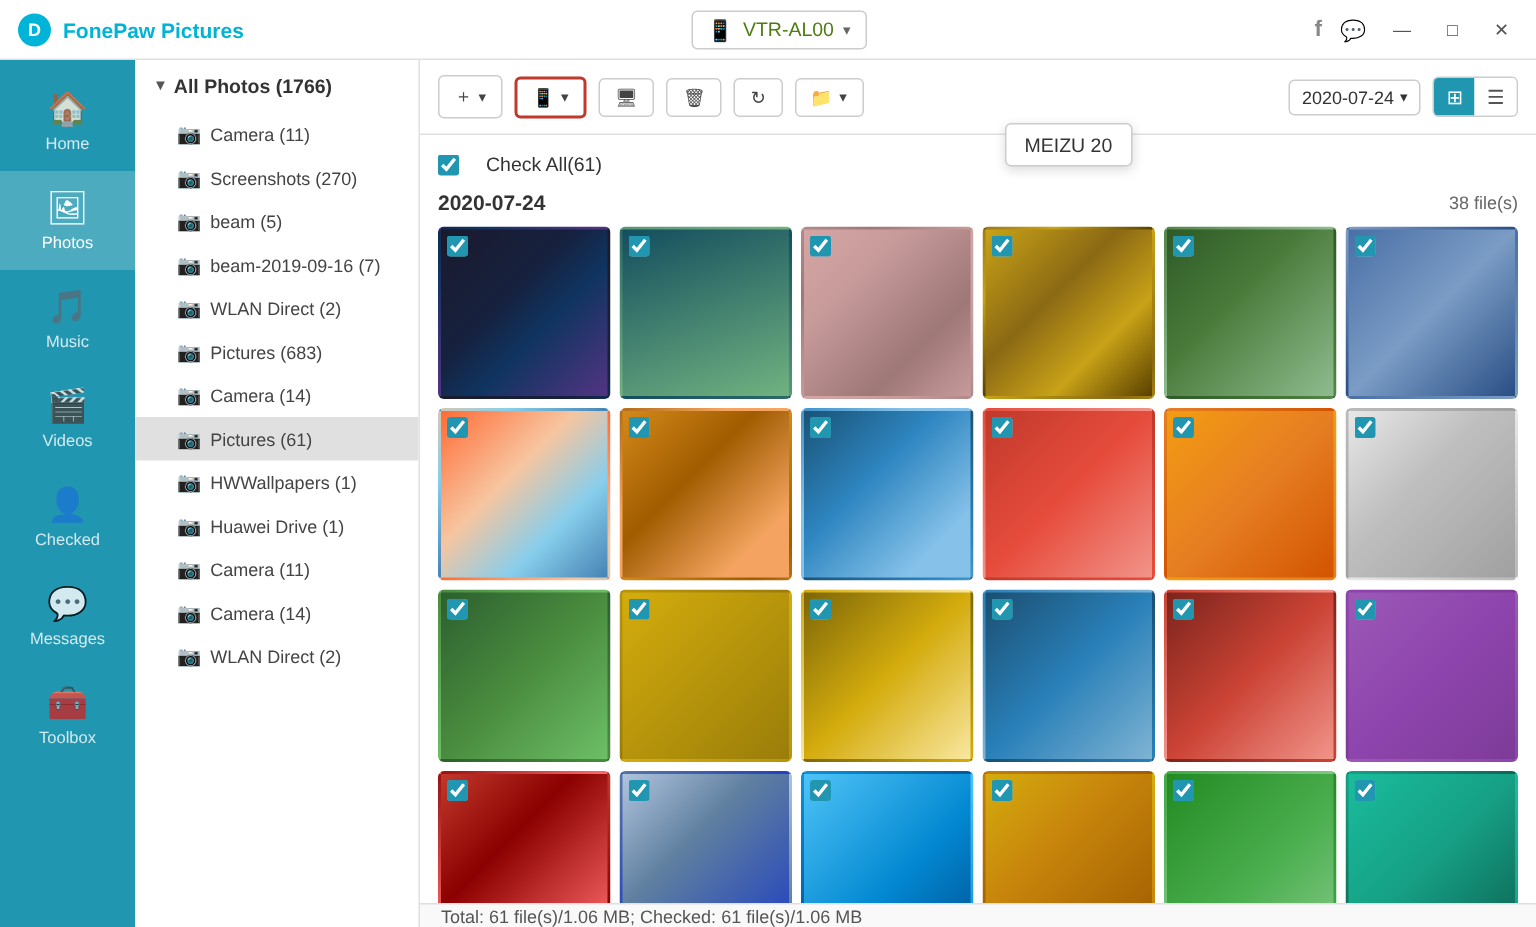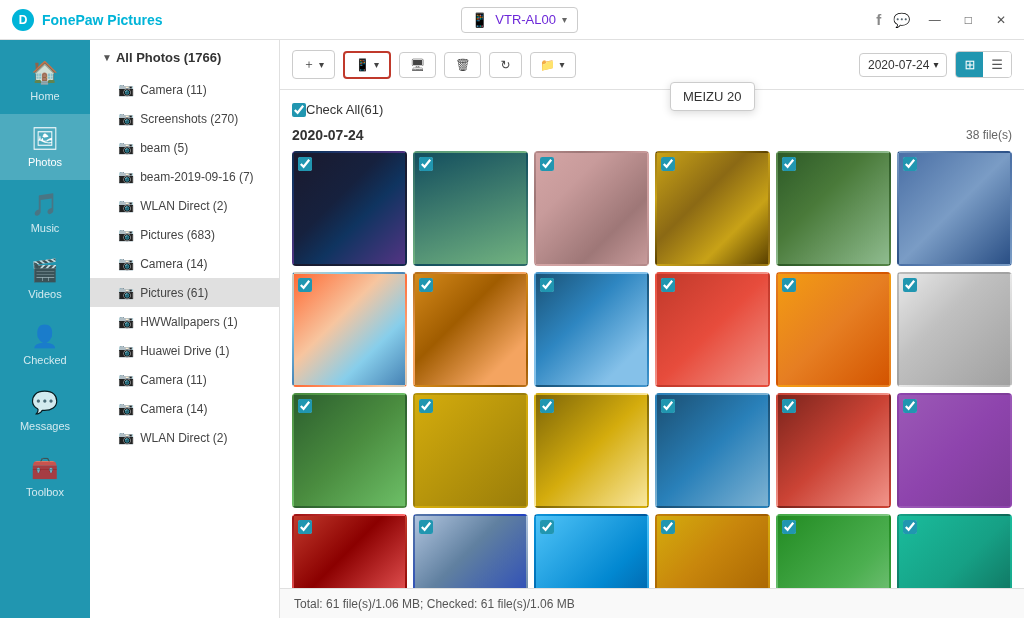--- a/index.html
+++ b/index.html
@@ -5,21 +5,21 @@
     * { box-sizing: border-box; margin: 0; padding: 0; }
     body { font-family: 'Segoe UI', Arial, sans-serif; font-size: 13px; background: #f0f0f0; width: 1024px; height: 618px; overflow: hidden; display: flex; flex-direction: column; }
 
     
     .title-bar { height: 40px; background: #fff; display: flex; align-items: center; padding: 0 12px; border-bottom: 1px solid #e0e0e0; flex-shrink: 0; }
     .title-bar-logo { width: 22px; height: 22px; background: #00b4d8; border-radius: 50%; display: flex; align-items: center; justify-content: center; color: #fff; font-weight: bold; font-size: 12px; margin-right: 8px; }
     .title-bar-name { color: #00b4d8; font-weight: 600; font-size: 14px; }
     .title-bar-center { flex: 1; display: flex; justify-content: center; align-items: center; gap: 8px; }
     .device-selector { display: flex; align-items: center; gap: 6px; border: 1px solid #ccc; border-radius: 4px; padding: 4px 10px; background: #fff; cursor: pointer; }
     .device-icon { color: #00b4d8; font-size: 14px; }
-    .device-name { font-size: 13px; color: #6d28d9; }
+    .device-name { font-size: 13px; color: #4d7c0f; }
     .dropdown-arrow { color: #666; font-size: 10px; }
     .title-bar-actions { display: flex; align-items: center; gap: 12px; }
     .title-bar-action { color: #888; cursor: pointer; font-size: 14px; }
     .win-btn { color: #555; cursor: pointer; font-size: 12px; padding: 2px 6px; }
 
     
     .main-layout { display: flex; flex: 1; overflow: hidden; }
 
     
     .sidebar { width: 90px; background: #2196b0; display: flex; flex-direction: column; align-items: center; padding-top: 8px; flex-shrink: 0; }
@@ -47,21 +47,21 @@
     .date-selector { display: flex; align-items: center; gap: 4px; border: 1px solid #ccc; border-radius: 4px; padding: 4px 8px; background: #fff; cursor: pointer; font-size: 12px; color: #333; }
     .view-toggle { display: flex; border: 1px solid #ccc; border-radius: 4px; overflow: hidden; }
     .view-btn { padding: 5px 8px; background: #fff; cursor: pointer; color: #555; border: none; font-size: 13px; }
     .view-btn.active { background: #2196b0; color: #fff; }
 
     
     .dropdown-popup { position: absolute; top: 42px; left: 390px; background: #fff; border: 1px solid #ccc; border-radius: 4px; padding: 6px 12px; z-index: 100; box-shadow: 0 2px 8px rgba(0,0,0,0.15); font-size: 13px; color: #333; white-space: nowrap; }
 
     
     .photos-area { flex: 1; overflow-y: auto; padding: 8px 12px; }
-    .check-all-row { display: flex; align-items: center; gap: 0; padding: 4px 0 6px 0; }
+    .check-all-row { display: flex; align-items: center; gap: 18px; padding: 4px 0 6px 0; }
     .check-all-row input[type=checkbox] { accent-color: #2196b0; width: 14px; height: 14px; }
     .check-all-label { font-size: 13px; color: #333; }
     .date-group-header { display: flex; align-items: center; justify-content: space-between; padding: 4px 0 8px 0; }
     .date-group-title { font-weight: 600; font-size: 14px; color: #333; }
     .date-group-count { font-size: 12px; color: #666; }
 
     .photo-grid { display: grid; grid-template-columns: repeat(6, 1fr); gap: 6px; margin-bottom: 10px; }
     .photo-item { position: relative; aspect-ratio: 1; background: #e8e8e8; border-radius: 4px; overflow: hidden; cursor: pointer; border: 2px solid transparent; }
     .photo-check { position: absolute; top: 4px; left: 4px; z-index: 2; }
     .photo-check input[type=checkbox] { accent-color: #2196b0; width: 14px; height: 14px; }
@@ -88,21 +88,21 @@
     .photo-color-19 { background: linear-gradient(135deg, #1abc9c 0%, #16a085 50%, #0e6655 100%); }
 
     
     .photo-color-r4a { background: linear-gradient(135deg, #c0392b 0%, #8b0000 40%, #ff6b6b 100%); }
     .photo-color-r4b { background: linear-gradient(135deg, #b0c4de 0%, #6080a0 40%, #2040c0 100%); }
     .photo-color-r4c { background: linear-gradient(135deg, #4fc3f7 0%, #0288d1 60%, #01579b 100%); }
     .photo-color-r4d { background: linear-gradient(135deg, #d4ac0d 0%, #c8860c 40%, #a05c00 100%); }
     .photo-color-r4e { background: linear-gradient(135deg, #228b22 0%, #4caf50 60%, #81c784 100%); }
 
     
-    .status-bar { height: 30px; background: #f9f9f9; border-top: 1px solid #e0e0e0; display: flex; align-items: center; padding: 0 14px; font-size: 12px; color: #555; flex-shrink: 0; }
+    .status-bar { height: 16px; background: #f9f9f9; border-top: 1px solid #e0e0e0; display: flex; align-items: center; padding: 0 14px; font-size: 12px; color: #555; flex-shrink: 0; }
 
     
     ::-webkit-scrollbar { width: 6px; }
     ::-webkit-scrollbar-track { background: #f0f0f0; }
     ::-webkit-scrollbar-thumb { background: #ccc; border-radius: 3px; }
   </style>
 </head>
 <body>
 
 <div class="title-bar">

